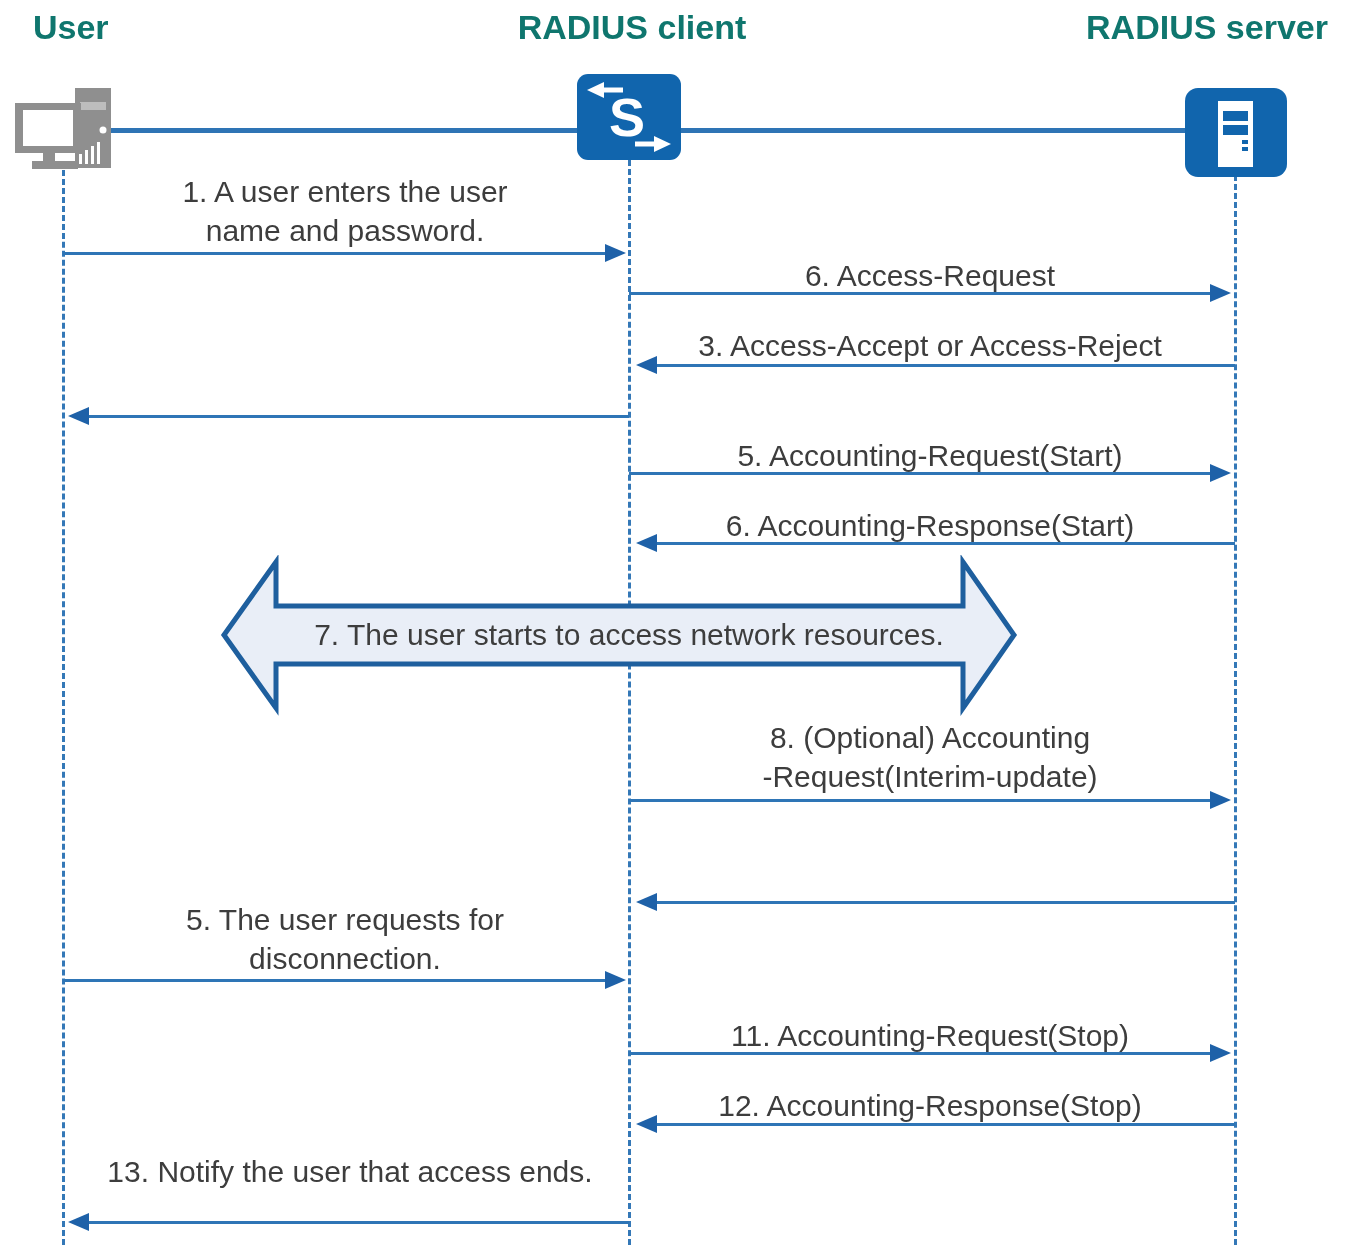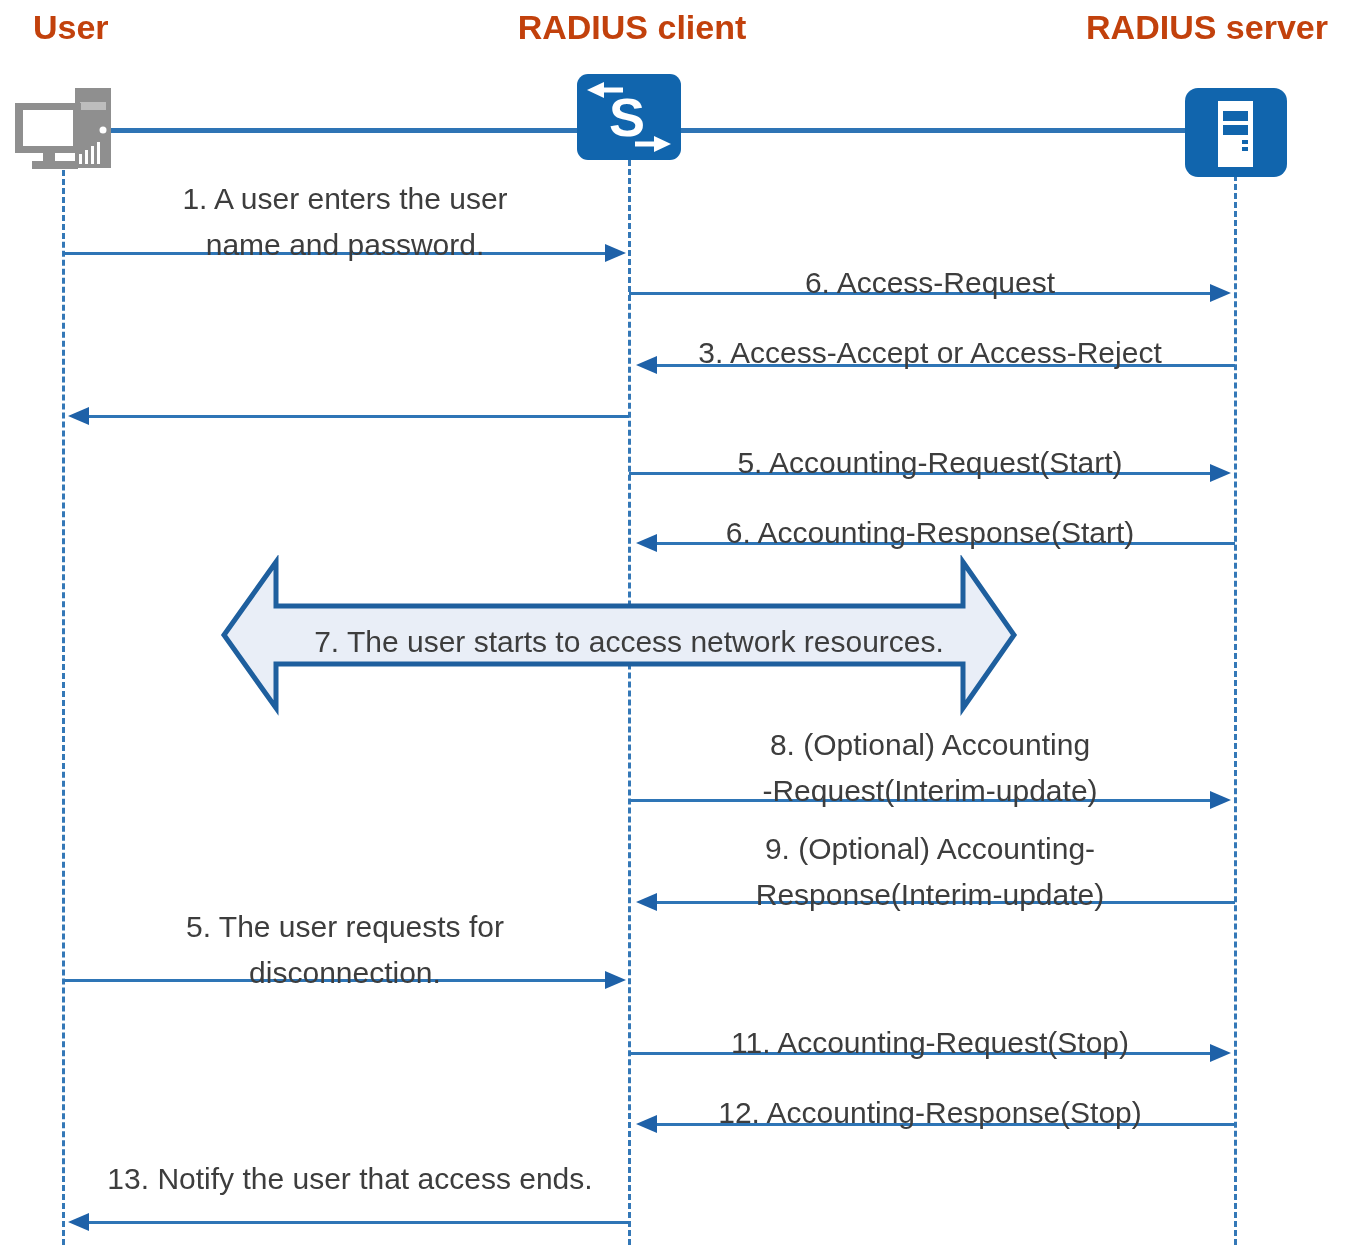--- a/index.html
+++ b/index.html
@@ -7,32 +7,32 @@
     position:relative;
     width:1368px;height:1260px;
     background:#ffffff;
     font-family:"Liberation Sans",sans-serif;
     overflow:hidden;
   }
   .title{
     position:absolute;
     font-weight:bold;
     font-size:34px;
-    color:#c2410c;
+    color:#0f766e;
     text-align:center;
     white-space:nowrap;
   }
   .label{
     position:absolute;
     font-size:30px;
     line-height:39px;
     color:#3d3d3d;
     text-align:center;
   }
-  .label span{display:block;margin-top:7px;}
+  .label span{display:block;}
   .lifeline{
     position:absolute;
     width:0;
     border-left:3px dashed #3478b7;
   }
   .backbone{
     position:absolute;
     height:5px;
     background:#2e74b5;
   }
@@ -167,24 +167,20 @@
   <div class="label" style="left:630px;top:506px;width:600px;">
     <span>6. Accounting-Response(Start)</span>
   </div>
   <div class="label" style="left:249px;top:615px;width:760px;">
     <span>7. The user starts to access network resources.</span>
   </div>
   <div class="label" style="left:630px;top:718px;width:600px;text-align:center;">
     <span>8. (Optional) Accounting</span>
     <span>-Request(Interim-update)</span>
   </div>
-  <div class="label" style="left:630px;top:822px;width:600px;">
-    <span>9. (Optional) Accounting-</span>
-    <span>Response(Interim-update)</span>
-  </div>
   <div class="label" style="left:85px;top:900px;width:520px;">
     <span>5. The user requests for</span>
     <span>disconnection.</span>
   </div>
   <div class="label" style="left:630px;top:1016px;width:600px;">
     <span>11. Accounting-Request(Stop)</span>
   </div>
   <div class="label" style="left:630px;top:1086px;width:600px;">
     <span>12. Accounting-Response(Stop)</span>
   </div>

